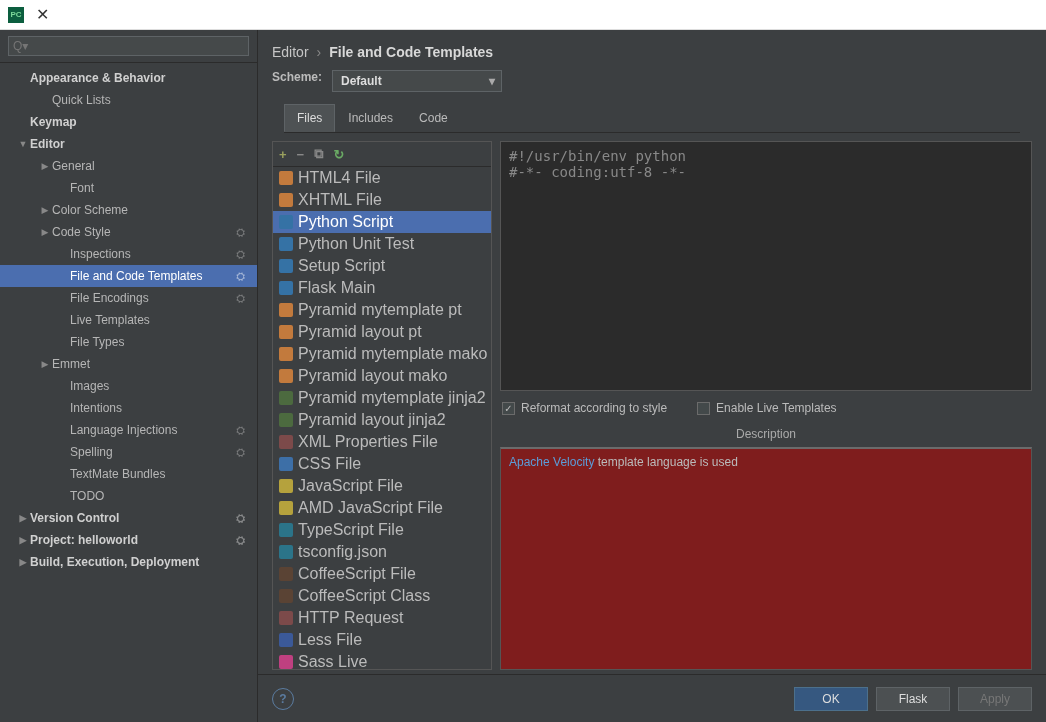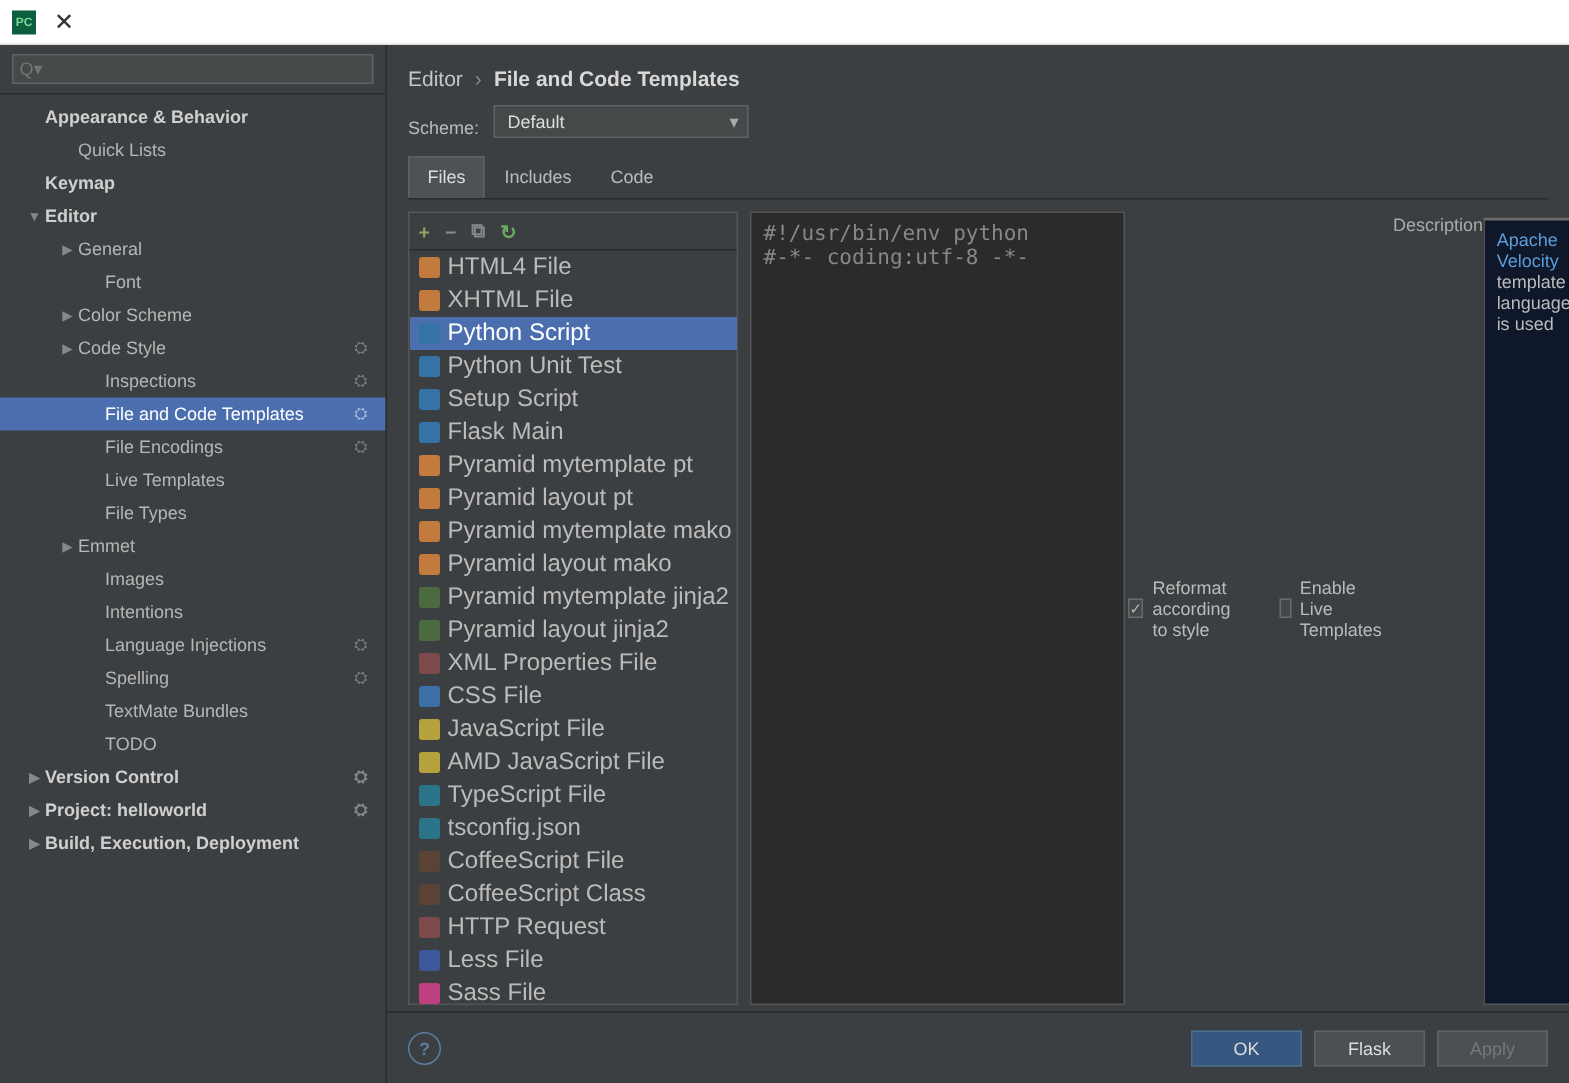--- a/index.html
+++ b/index.html
@@ -24,26 +24,26 @@
 .tree-indent-0 { padding-left: 16px; }
 .tree-indent-1 { padding-left: 38px; }
 .tree-indent-2 { padding-left: 56px; }
 .tree-item .gear { margin-left: auto; opacity: 0.5; font-size: 11px; padding-right: 4px; }
 
 .main { flex: 1; display: flex; flex-direction: column; padding: 0; min-width: 0; }
 .breadcrumb { padding: 14px 14px 10px 14px; color: #c6c6c6; font-size: 14px; display: flex; align-items: center; gap: 8px; }
 .breadcrumb .sep { color: #888; }
 .breadcrumb .crumb-main { color: #c6c6c6; }
 .breadcrumb .crumb-bold { font-weight: bold; color: #d8d8d8; }
-.scheme-row { display: flex; align-items: flex-end; gap: 10px; padding: 0 14px 12px 14px; }
+.scheme-row { display: flex; align-items: flex-start; gap: 10px; padding: 0 14px 12px 14px; font-weight: bold; }
 .scheme-label { color: #bbb; }
 .scheme-select { background: #45494a; border: 1px solid #5e6366; color: #ddd; padding: 3px 22px 3px 8px; min-width: 170px; position: relative; }
 .scheme-select::after { content:"▾"; position:absolute; right:6px; color:#aaa; }
 
-.tabs { display: flex; border-bottom: 1px solid #2b2b2b; margin: 0 14px; }
+.tabs { display: flex; border-bottom: 1px solid #2b2b2b; margin: 0 26px; }
 .tab { padding: 6px 12px; color: #bbb; cursor: pointer; border: 1px solid transparent; border-bottom: none; }
 .tab.active { background: #4e5254; border: 1px solid #5e6366; border-bottom: 1px solid #4e5254; color: #ddd; }
 
 .content-row { flex: 1; display: flex; gap: 8px; padding: 8px 14px 4px 14px; min-height: 0; }
 .left-pane { width: 220px; background: #3c3f41; display: flex; flex-direction: column; border: 1px solid #555; }
 .toolbar { display: flex; gap: 10px; padding: 4px 6px; border-bottom: 1px solid #2b2b2b; align-items: center; }
 .toolbar .tbtn { color: #9aa05e; cursor: pointer; font-size: 13px; font-weight:bold; }
 .toolbar .tbtn.minus { color: #888; }
 .toolbar .tbtn.copy { color: #888; }
 .toolbar .tbtn.ref { color: #6aaa64; }
@@ -55,27 +55,27 @@
 .ficon.py { background: #3572A5; }
 .ficon.jinja { background: #4c6a3f; }
 .ficon.xml { background: #7c4a4a; }
 .ficon.css { background: #3d6fa7; }
 .ficon.js { background: #b5a23d; }
 .ficon.ts { background: #2b7489; }
 .ficon.coffee { background: #5a4334; }
 .ficon.less { background: #3b5998; }
 .ficon.sass { background: #bf4080; }
 
-.right-pane { flex: 1; display: flex; flex-direction: row; min-width: 0; }
+.right-pane { flex: 1; display: flex; flex-direction: column; min-width: 0; }
 .code-area { flex: 0 0 250px; background: #2b2b2b; border: 1px solid #555; padding: 6px 8px; font-family: Consolas, monospace; font-size: 14px; color: #888; white-space: pre; overflow: auto; }
 .check-row { display: flex; gap: 30px; align-items: center; padding: 10px 2px; color: #bbb; }
 .chk { display: inline-flex; align-items: center; gap: 6px; cursor: pointer; }
 .chk .box { width: 13px; height: 13px; border: 1px solid #6b6b6b; background: #43494a; display: inline-flex; align-items:center; justify-content:center; font-size:10px; color:#bbb; }
 .desc-label { color: #aaa; padding: 2px 0; font-size: 12px; text-align: center; }
-.desc-area { flex: 1; border: 1px solid #555; background: #0f172a; margin-top: 4px; padding: 6px 8px; color: #bbb; font-size: 12px; border-top: 2px solid #6b6b6b; }
+.desc-area { flex: 1; border: 1px solid #555; background: #7f1d1d; margin-top: 4px; padding: 6px 8px; color: #bbb; font-size: 12px; border-top: 2px solid #6b6b6b; }
 .desc-area a { color: #5b9dd9; text-decoration: none; }
 
 .button-bar { height: 48px; background: #3c3f41; border-top: 1px solid #2b2b2b; display: flex; align-items: center; padding: 0 14px; }
 .help-btn { width: 22px; height: 22px; border-radius: 11px; border: 1px solid #5b7ca0; color: #5b7ca0; display: flex; align-items:center; justify-content:center; font-weight:bold; cursor:pointer; }
 .spacer { flex: 1; }
 .btn { min-width: 74px; padding: 4px 16px; border: 1px solid #5e6366; background: #4c5052; color: #ddd; cursor: pointer; margin-left: 8px; text-align:center; }
 .btn.primary { background: #365880; border-color: #4c708c; }
 .btn.disabled { color: #777; }
 
 ::-webkit-scrollbar { width: 10px; }
@@ -305,21 +305,21 @@
               <div class="tmpl">
                 <span class="ficon xml"></span>
                 <span>HTTP Request</span>
               </div>
               <div class="tmpl">
                 <span class="ficon less"></span>
                 <span>Less File</span>
               </div>
               <div class="tmpl">
                 <span class="ficon sass"></span>
-                <span>Sass File</span>
+                <span>Sass Live</span>
               </div>
               <div class="tmpl">
                 <span class="ficon sass"></span>
                 <span>SCSS File</span>
               </div>
             </div>
         </div>
         <div class="right-pane">
           <div class="code-area">#!/usr/bin/env python
 #-*- coding:utf-8 -*-</div>

